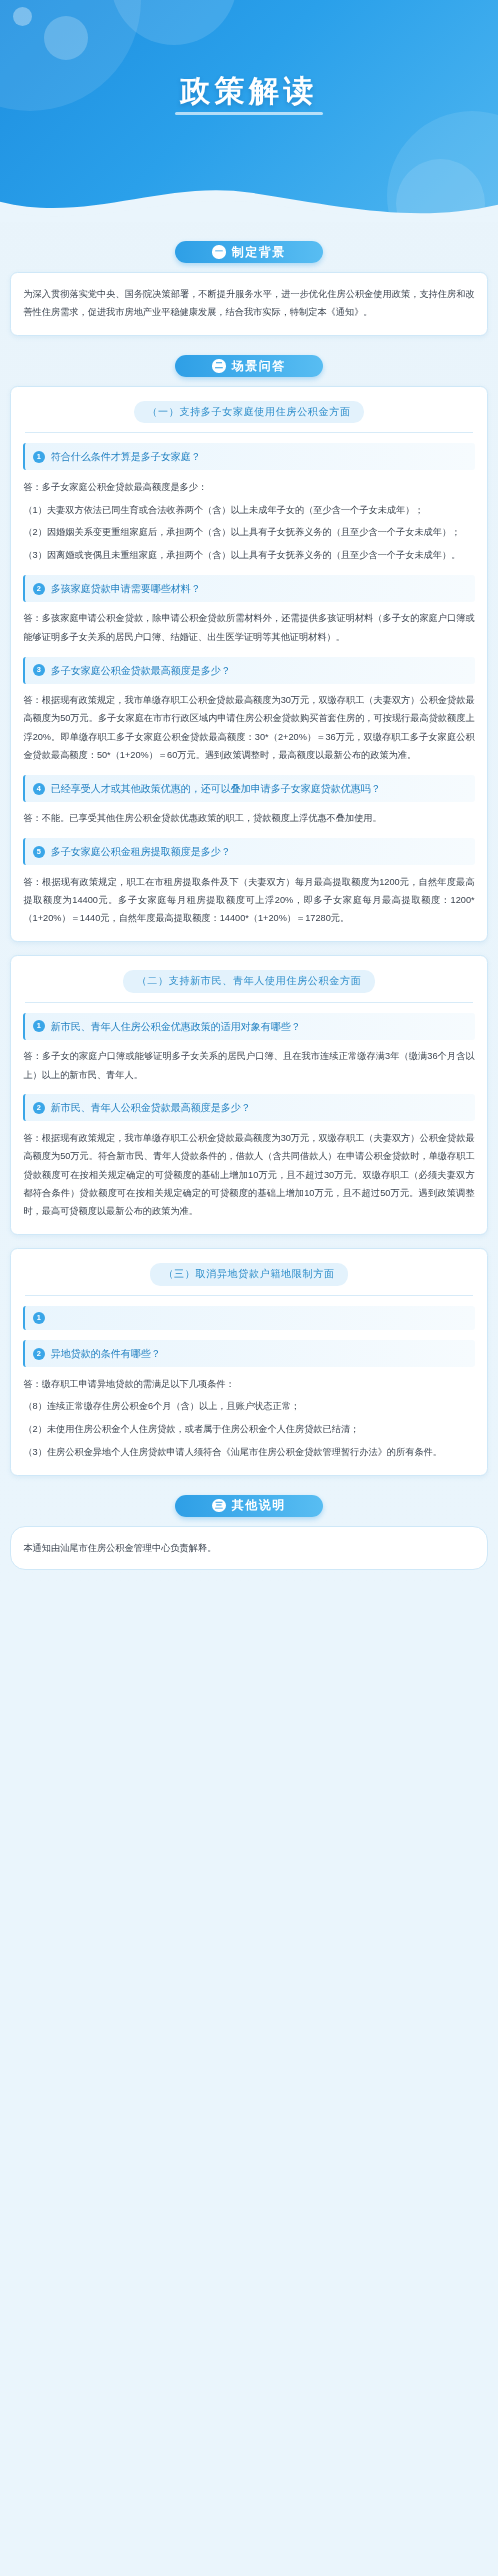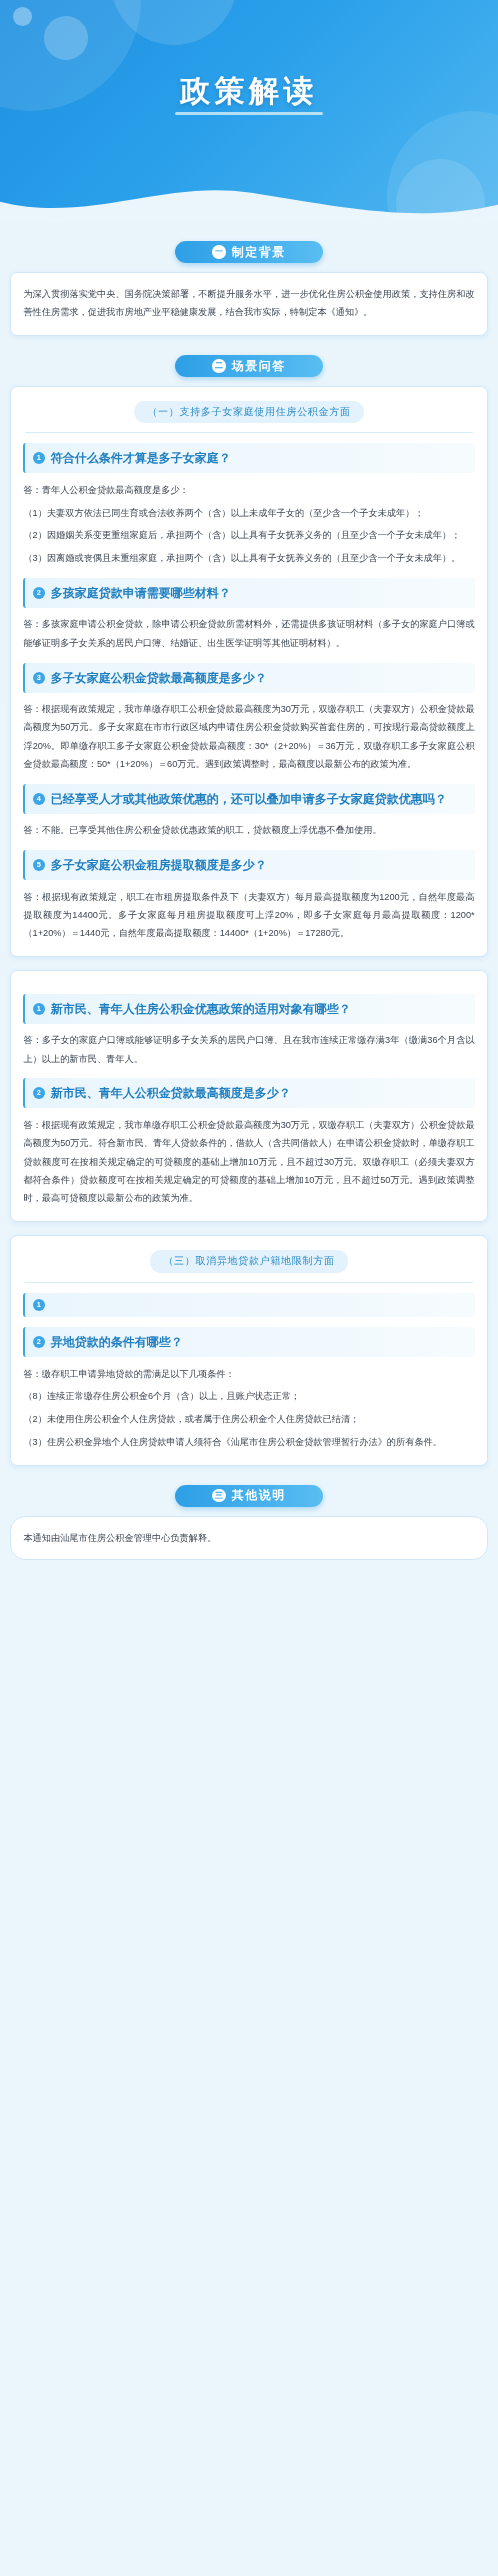--- a/index.html
+++ b/index.html
@@ -140,23 +140,23 @@
     flex: 0 0 auto;
     width: 12px; height: 12px; line-height: 12px;
     border-radius: 50%;
     background: #3aa6e8;
     color: #fff;
     font-size: 7.4px;
     text-align: center;
     font-weight: bold;
   }
   .q .qtext {
-    font-size: 12px;
+    font-size: 10px;
     color: #1f7fc0;
-    font-weight: bold;
+    font-weight: normal;
     line-height: 1.5;
   }
 
   .footer-note {
     margin: 0 10.4px 19px;
     background: #ffffff;
     border: 0.7px solid #cfe8f8;
     border-radius: 15px;
     padding: 12px;
   }
@@ -199,21 +199,21 @@
     <div class="subsec">
       <span class="subsec-pill">（一）支持多子女家庭使用住房公积金方面</span>
       <div class="subsec-rule"></div>
     </div>
 
     <div class="qa">
       <div class="q">
         <span class="qnum">1</span>
         <span class="qtext">符合什么条件才算是多子女家庭？</span>
       </div>
-      <p class="para">答：青年人公积金贷款最高额度是多少：</p>
+      <p class="para">答：多子女家庭公积金贷款最高额度是多少：</p>
       <p class="para">（1）夫妻双方依法已同生育或合法收养两个（含）以上未成年子女的（至少含一个子女未成年）；</p>
       <p class="para">（2）因婚姻关系变更重组家庭后，承担两个（含）以上具有子女抚养义务的（且至少含一个子女未成年）；</p>
       <p class="para">（3）因离婚或丧偶且未重组家庭，承担两个（含）以上具有子女抚养义务的（且至少含一个子女未成年）。</p>
     </div>
 
     <div class="qa">
       <div class="q">
         <span class="qnum">2</span>
         <span class="qtext">多孩家庭贷款申请需要哪些材料？</span>
       </div>
@@ -239,20 +239,24 @@
     <div class="qa">
       <div class="q">
         <span class="qnum">5</span>
         <span class="qtext">多子女家庭公积金租房提取额度是多少？</span>
       </div>
       <p class="para">答：根据现有政策规定，职工在市租房提取条件及下（夫妻双方）每月最高提取额度为1200元，自然年度最高提取额度为14400元。多子女家庭每月租房提取额度可上浮20%，即多子女家庭每月最高提取额度：1200*（1+20%）＝1440元，自然年度最高提取额度：14400*（1+20%）＝17280元。</p>
     </div>
   </div>
 
   <div class="card">
+    <div class="subsec">
+      <span class="subsec-pill">（二）支持新市民、青年人使用住房公积金方面</span>
+      <div class="subsec-rule"></div>
+    </div>
 
     <div class="qa">
       <div class="q">
         <span class="qnum">1</span>
         <span class="qtext">新市民、青年人住房公积金优惠政策的适用对象有哪些？</span>
       </div>
       <p class="para">答：多子女的家庭户口簿或能够证明多子女关系的居民户口簿、且在我市连续正常缴存满3年（缴满36个月含以上）以上的新市民、青年人。</p>
     </div>
 
     <div class="qa">

